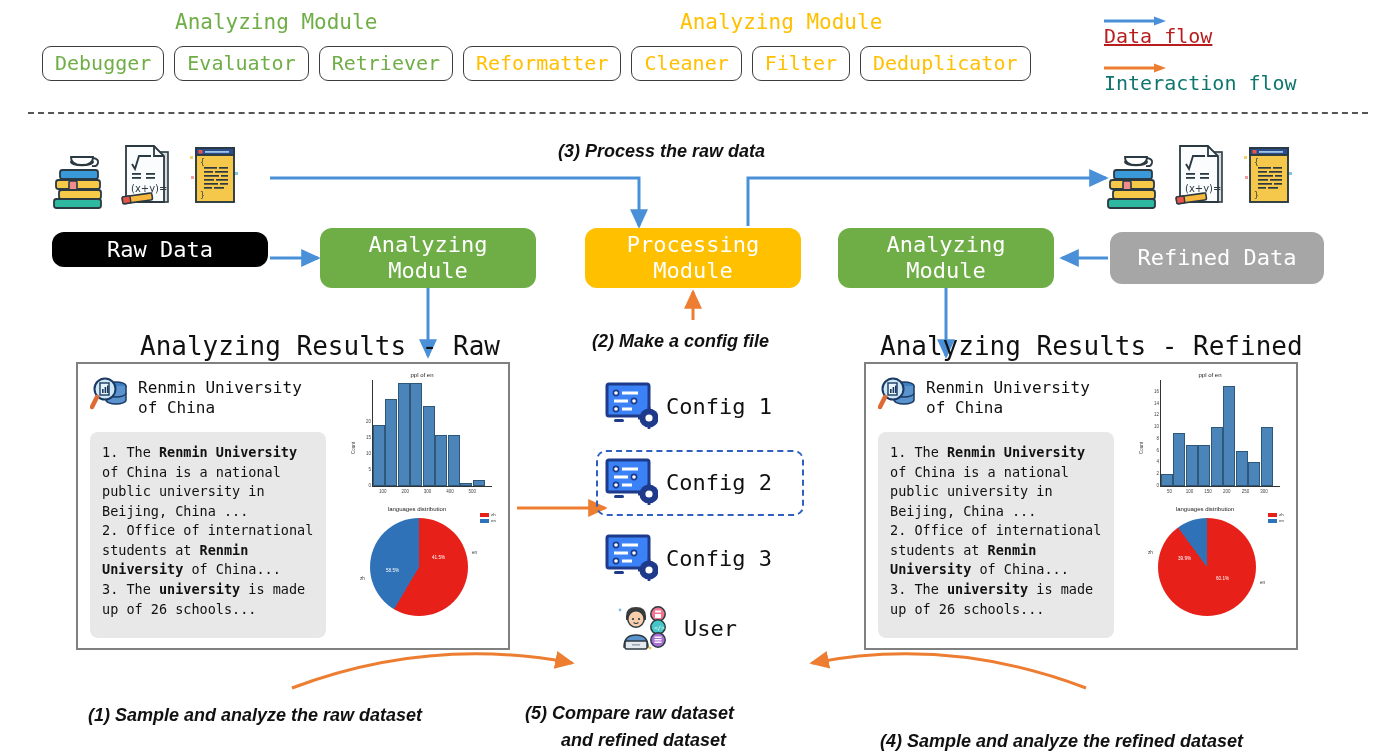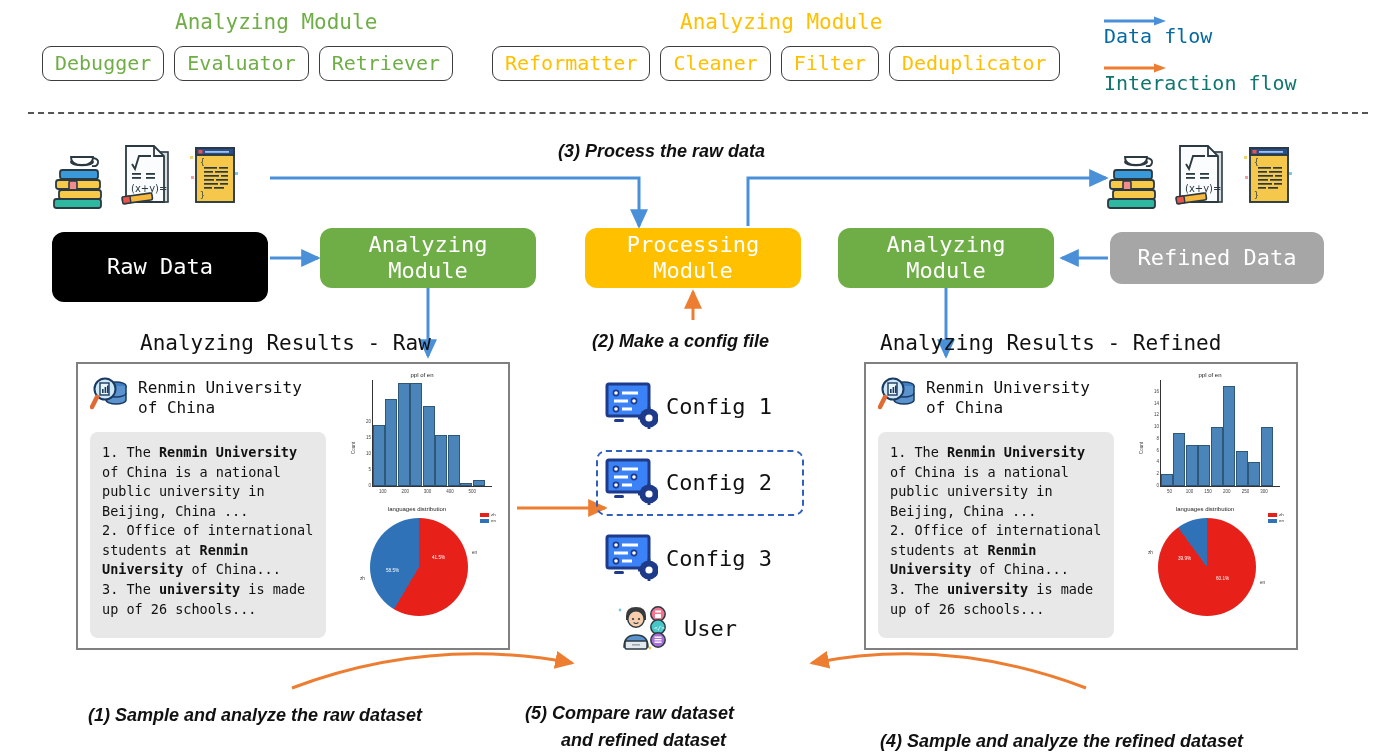--- a/index.html
+++ b/index.html
@@ -15,21 +15,21 @@
          font-family: "DejaVu Sans Mono", monospace; font-size: 20px; line-height: 1;
          background: #fff; white-space: nowrap; }
   .tag.green { color: #6fae46; }
   .tag.yellow { color: #ffc000; }
 
   #legend { position: absolute; left: 1104px; top: 8px; width: 280px; }
   .legend-row { position: relative; height: 47px; }
   .legend-arrow { position: absolute; left: 0; top: 8px; width: 62px; height: 10px; }
   .legend-label { position: absolute; left: 0; top: 16px; font-family: "DejaVu Sans Mono", monospace;
                   font-size: 20px; white-space: nowrap; }
-  .blue-txt { color: #0369a1; }
+  .blue-txt { color: #b91c1c; text-decoration: underline; }
   .orange-txt { color: #0f766e; }
 
   #divider { position: absolute; left: 28px; top: 112px; width: 1340px;
              border-top: 2.4px dashed #555; }
 
   
   .icon-trio { position: absolute; display: flex; gap: 14px; align-items: flex-end; }
   .node { position: absolute; border-radius: 12px; display: flex; flex-direction: column;
           align-items: center; justify-content: center; color: #fff;
           font-family: "DejaVu Sans Mono", monospace; font-size: 22px; line-height: 1.18;
@@ -41,21 +41,21 @@
 
   
   #wires { position: absolute; left: 0; top: 0; width: 1393px; height: 756px;
            pointer-events: none; }
 
   .caption { position: absolute; font-family: "Liberation Sans", sans-serif; font-style: italic;
              font-weight: bold; font-size: 18px; color: #111; white-space: nowrap; }
 
   
   .card-title { position: absolute; font-family: "DejaVu Sans Mono", monospace;
-                font-size: 21px; color: #111; white-space: nowrap; }
+                font-size: 26px; color: #111; white-space: nowrap; }
   .card { position: absolute; border: 2px solid #808080; background: #fff;
           display: flex; }
   .card-left { width: 258px; padding: 12px 10px 10px 12px; display: flex; flex-direction: column; }
   .card-head { display: flex; align-items: flex-start; gap: 8px; height: 56px; }
   .card-head-text { font-family: "DejaVu Sans Mono", monospace; font-size: 16px;
                     line-height: 1.25; color: #111; padding-top: 2px; }
   .snippet { background: #e8e8e8; border-radius: 8px; padding: 11px 10px 12px 12px;
              font-family: "DejaVu Sans Mono", monospace; font-size: 13.5px; line-height: 1.45;
              color: #111; flex: 1; }
   .snippet b { font-weight: bold; }
@@ -99,21 +99,21 @@
 <div id="header">
 
   <div class="grp-title" style="left:175px; top:10px; color:#6fae46;">Analyzing Module</div>
   <div class="tagrow" style="left:42px;align-items:center;">
     <div class="tag green">Debugger</div>
     <div class="tag green">Evaluator</div>
     <div class="tag green">Retriever</div>
   </div>
 
   <div class="grp-title" style="left:680px; top:10px; color:#ffc000;">Analyzing Module</div>
-  <div class="tagrow" style="left:492px;">
+  <div class="tagrow" style="left:463px;">
     <div class="tag yellow">Reformatter</div>
     <div class="tag yellow">Cleaner</div>
     <div class="tag yellow">Filter</div>
     <div class="tag yellow">Deduplicator</div>
   </div>
 
   <div id="legend">
     <div class="legend-row">
       <svg class="legend-arrow" viewBox="0 0 62 10">
         <line x1="0" y1="5" x2="50" y2="5" stroke="#4a90d9" stroke-width="3"></line>
@@ -253,21 +253,21 @@
       <rect x="16" y="45" width="8" height="1.7"></rect>
         <rect x="26" y="45" width="10" height="1.7"></rect>
     </g>
     <text x="12" y="56" font-family="DejaVu Sans Mono, monospace" font-size="8" fill="#2b3a42">}</text>
     <rect x="2" y="14" width="3" height="3" fill="#f0d36a"></rect>
     <rect x="47" y="30" width="3" height="3" fill="#7fc4e8"></rect>
     <rect x="3" y="34" width="3" height="3" fill="#f2a0a0"></rect>
   </svg>
 </div>
 
-<div class="node raw" style="left:52px; top:232px; width:216px; height:70px;">
+<div class="node raw" style="left:52px; top:232px; width:216px; height:35px;">
   <span>Raw Data</span>
 </div>
 <div class="node green" style="left:320px; top:228px; width:216px; height:60px;">
   <span>Analyzing</span>
   <span>Module</span>
 </div>
 <div class="node yellow" style="left:585px; top:228px; width:216px; height:60px;">
   <span>Processing</span>
   <span>Module</span>
 </div>

